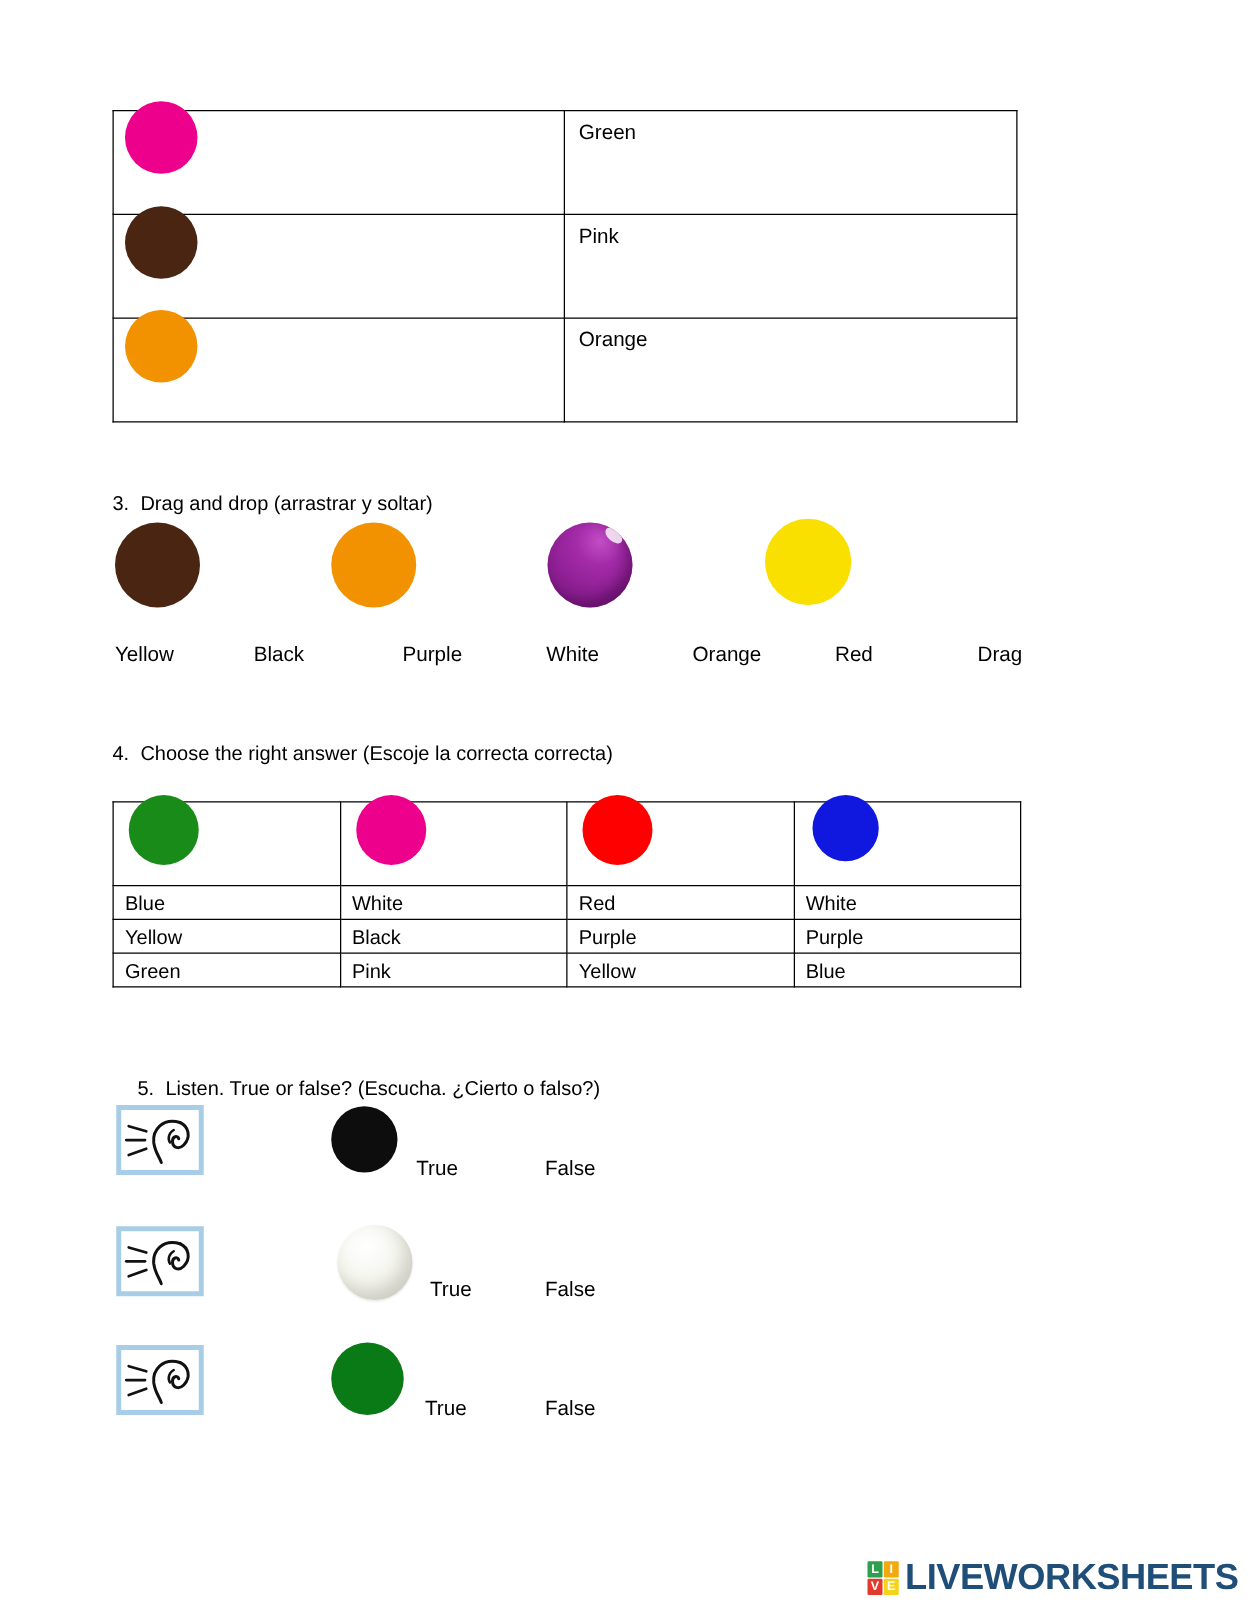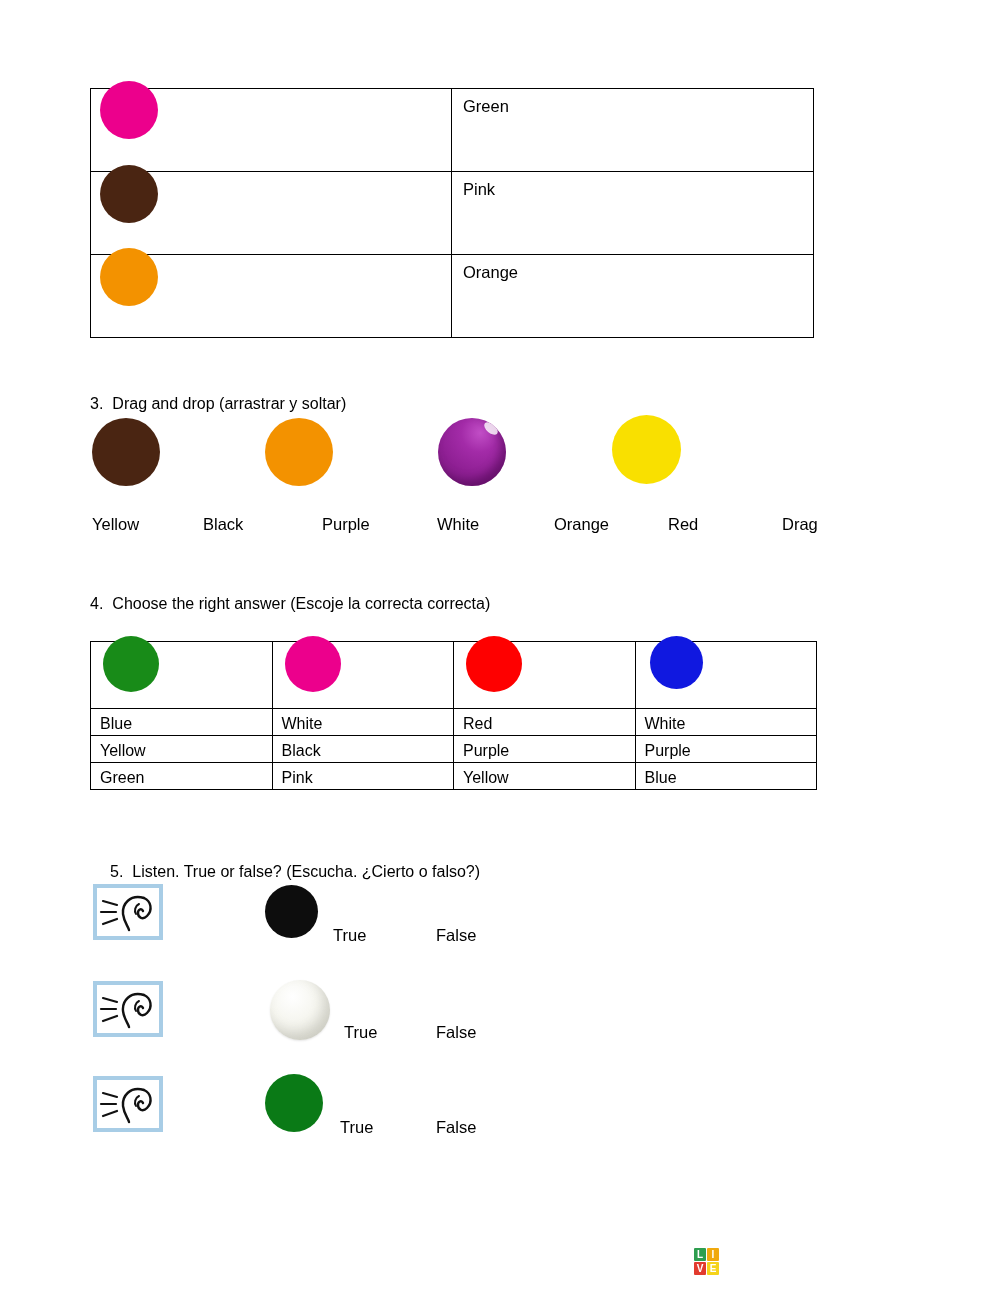--- a/index.html
+++ b/index.html
@@ -323,13 +323,14 @@
 <span class="tf-label" style="left:340px; top:1119px;">True</span>
 <span class="tf-label" style="left:436px; top:1119px;">False</span>
 
 <div id="lw-logo">
   <span class="lw-tiles">
     <span class="lw-tile" style="background:#2e9e4f">L</span>
     <span class="lw-tile" style="background:#f0a90e">I</span>
     <span class="lw-tile" style="background:#e23b2e">V</span>
     <span class="lw-tile" style="background:#f5d31a">E</span>
   </span>
+  <span class="lw-wordmark">LIVEWORKSHEETS</span>
 </div>
 
 </body></html>

